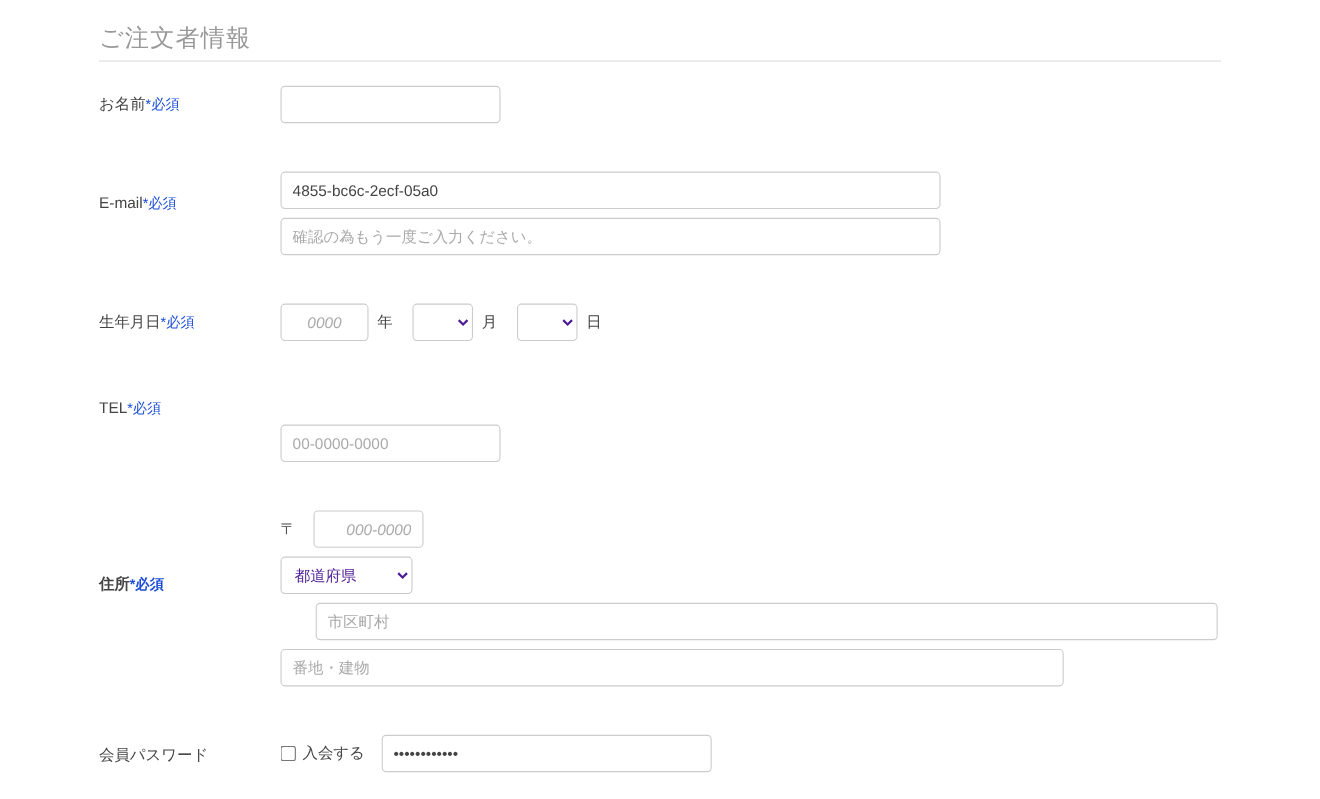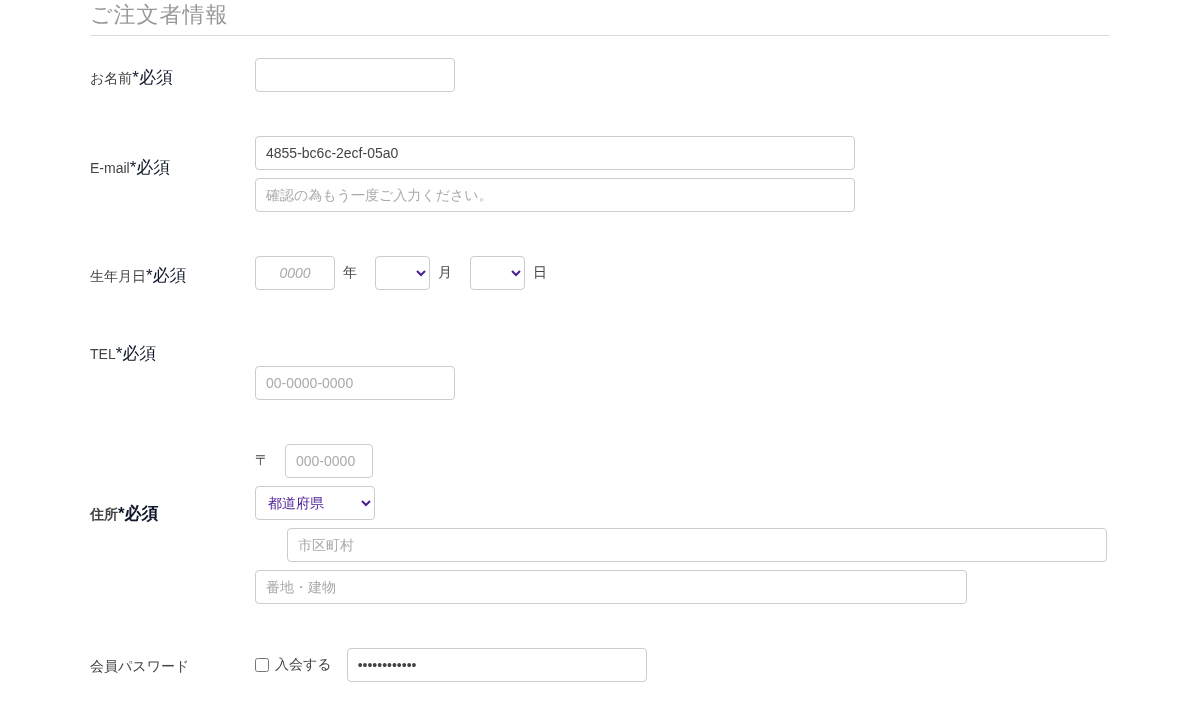--- a/index.html
+++ b/index.html
@@ -16,39 +16,39 @@
     }
     .container {
       max-width: 1060px;
       margin: 0 auto;
       padding: 0 20px;
     }
     .section-title {
       font-size: 22px;
       color: #999;
       font-weight: normal;
-      padding: 0 0 5px 0;
+      padding: 20px 0 5px 0;
       border-bottom: 1px solid #ddd;
       letter-spacing: 1px;
     }
     .form-row {
       display: flex;
       align-items: flex-start;
       padding: 22px 0;
     }
     .form-label {
       width: 165px;
       flex-shrink: 0;
       font-size: 14px;
       color: #444;
       padding-top: 8px;
     }
     .required {
-      color: #0f172a;
-      font-size: 17px;
+      color: #1d4ed8;
+      font-size: 13px;
     }
     .form-content {
       flex: 1;
     }
     input[type="text"],
     input[type="email"],
     input[type="password"],
     input[type="tel"] {
       border: 1px solid #ccc;
       border-radius: 4px;
@@ -68,22 +68,23 @@
     }
     .input-full {
       width: 100%;
     }
     .input-year {
       width: 80px;
       text-align: center;
       font-style: italic;
     }
     .input-zip {
-      width: 88px;
-      text-align: left;
+      width: 100px;
+      text-align: right;
+      font-style: italic;
     }
     .input-tel {
       width: 200px;
       margin-top: 32px;
     }
     .input-password {
       width: 300px;
     }
     .highlighted {
       background-color: #e8f0fe;

